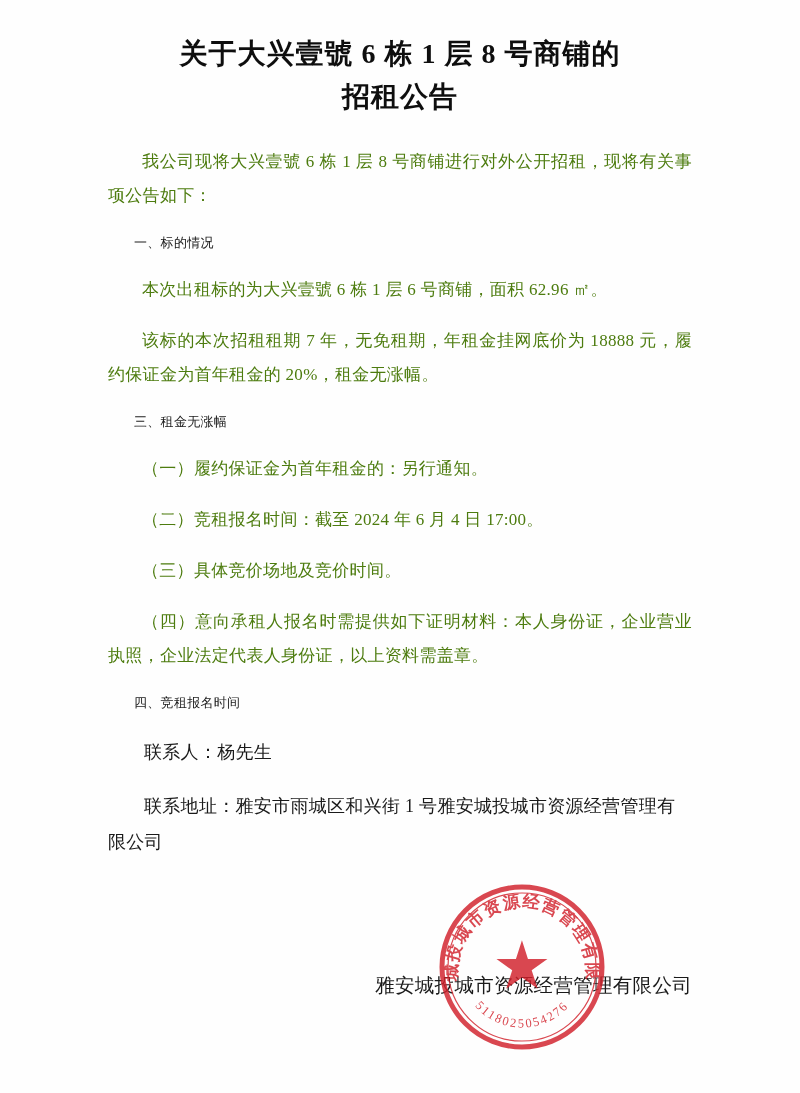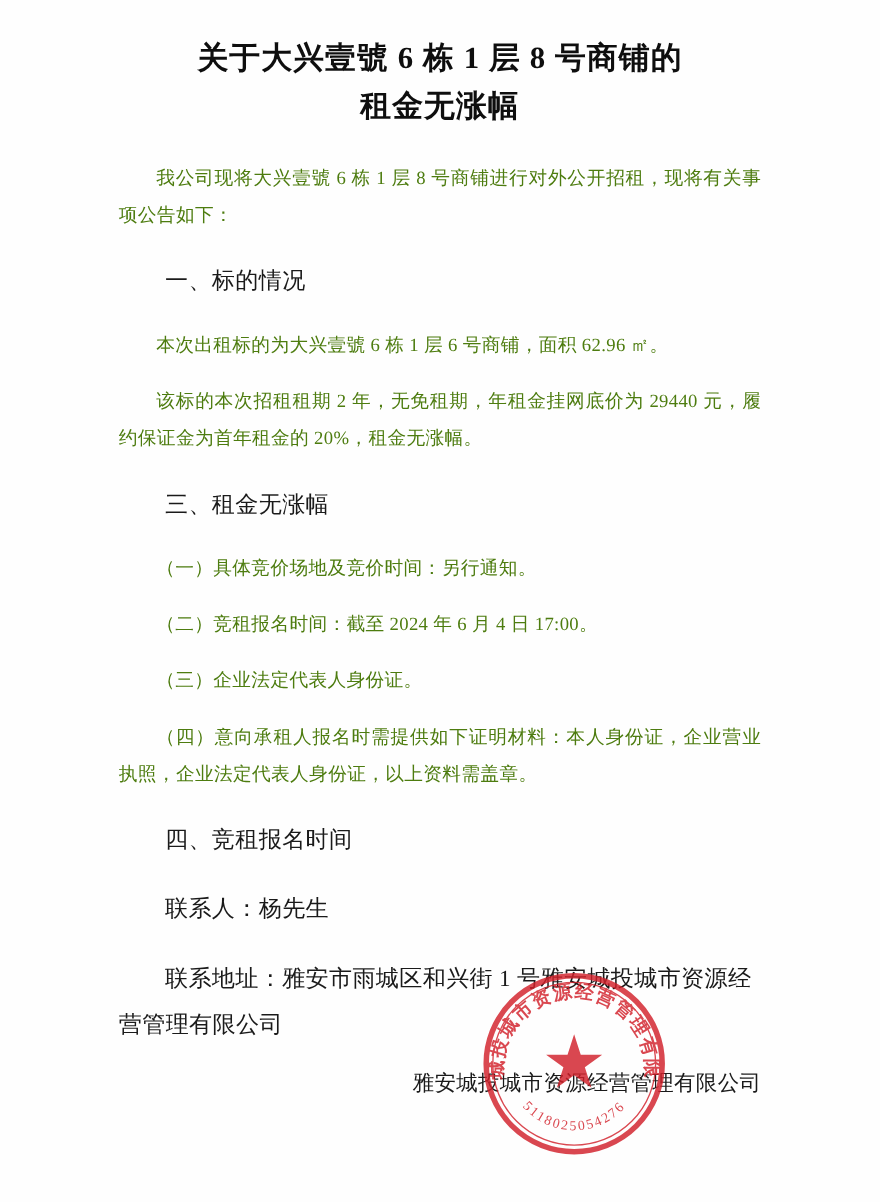--- a/index.html
+++ b/index.html
@@ -42,27 +42,27 @@
     line-height: 2.0;
     text-align: justify;
     color: #4d7c0f;
     letter-spacing: 0.3px;
   }
   .indent2 {
     text-indent: 2em;
   }
   .heading {
     text-indent: 2em;
-    font-size: 21px;
+    font-size: 13px;
     line-height: 2.0;
     letter-spacing: 0.3px;
   }
   .contact {
     text-indent: 2em;
-    font-size: 21px;
+    font-size: 18px;
     line-height: 2.0;
     letter-spacing: 0.3px;
   }
   .sign-block {
     position: absolute;
     right: 108px;
     bottom: 88px;
     text-align: right;
     font-size: 19.5px;
     line-height: 2.0;
@@ -78,32 +78,32 @@
   }
   .stamp svg { display: block; }
 </style>
 </head>
 <body>
 
 <div class="page">
 
   <div class="title-block">
     <div class="title-line">关于大兴壹號 6 栋 1 层 8 号商铺的</div>
-    <div class="title-line">租金无涨幅</div>
+    <div class="title-line">招租公告</div>
   </div>
 
   <div class="body-block">
     <p class="para indent2">我公司现将大兴壹號 6 栋 1 层 8 号商铺进行对外公开招租，现将有关事项公告如下：</p>
     <p class="heading">一、标的情况</p>
     <p class="para indent2">本次出租标的为大兴壹號 6 栋 1 层 6 号商铺，面积 62.96 ㎡。</p>
-    <p class="para indent2">该标的本次招租租期 2 年，无免租期，年租金挂网底价为 29440 元，履约保证金为首年租金的 20%，租金无涨幅。</p>
+    <p class="para indent2">该标的本次招租租期 7 年，无免租期，年租金挂网底价为 18888 元，履约保证金为首年租金的 20%，租金无涨幅。</p>
     <p class="heading">三、租金无涨幅</p>
-    <p class="para indent2">（一）具体竞价场地及竞价时间：另行通知。</p>
+    <p class="para indent2">（一）履约保证金为首年租金的：另行通知。</p>
     <p class="para indent2">（二）竞租报名时间：截至 2024 年 6 月 4 日 17:00。</p>
-    <p class="para indent2">（三）企业法定代表人身份证。</p>
+    <p class="para indent2">（三）具体竞价场地及竞价时间。</p>
     <p class="para indent2">（四）意向承租人报名时需提供如下证明材料：本人身份证，企业营业执照，企业法定代表人身份证，以上资料需盖章。</p>
     <p class="heading">四、竞租报名时间</p>
     <p class="contact">联系人：杨先生</p>
     <p class="contact">联系地址：雅安市雨城区和兴街 1 号雅安城投城市资源经营管理有限公司</p>
   </div>
 
   <div class="sign-block">
     <div>雅安城投城市资源经营管理有限公司</div>
   </div>
 

